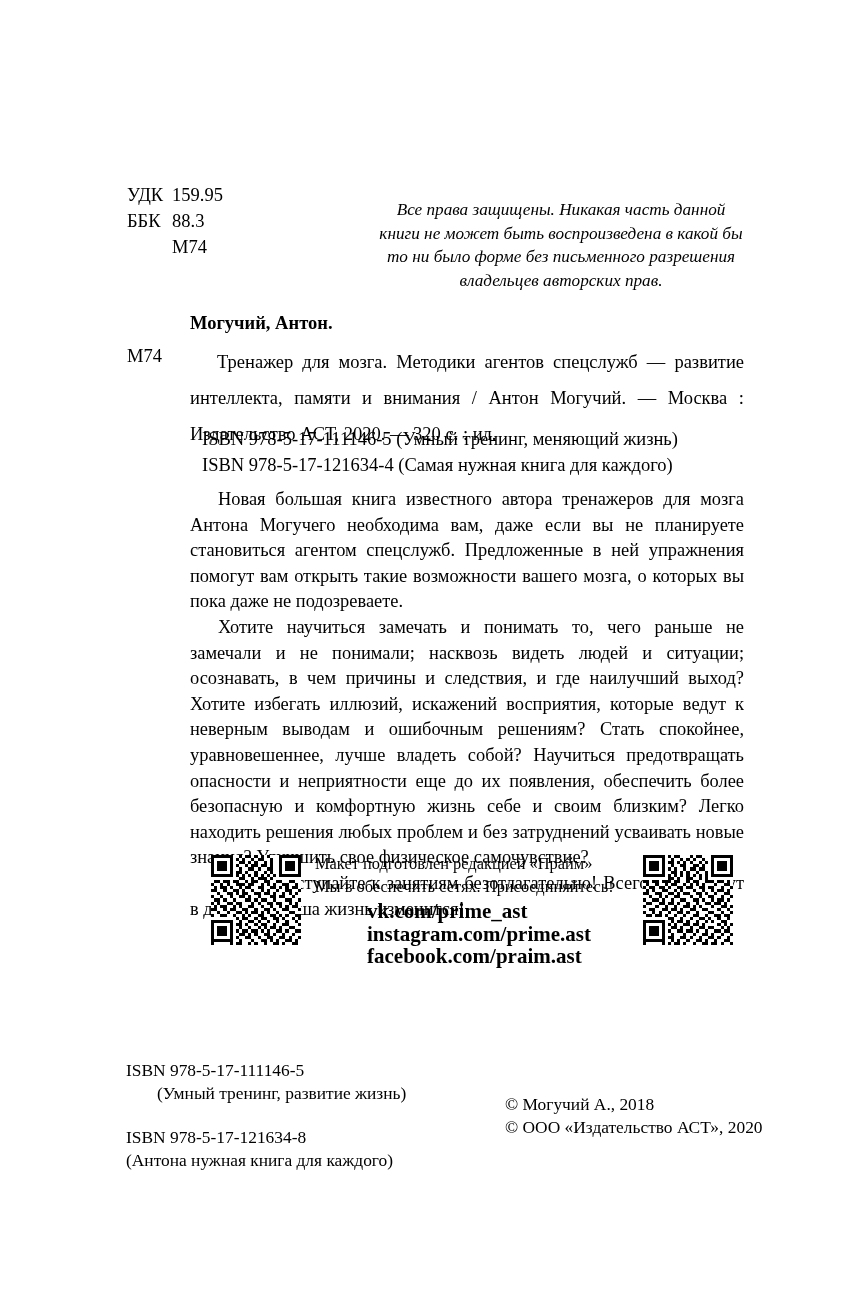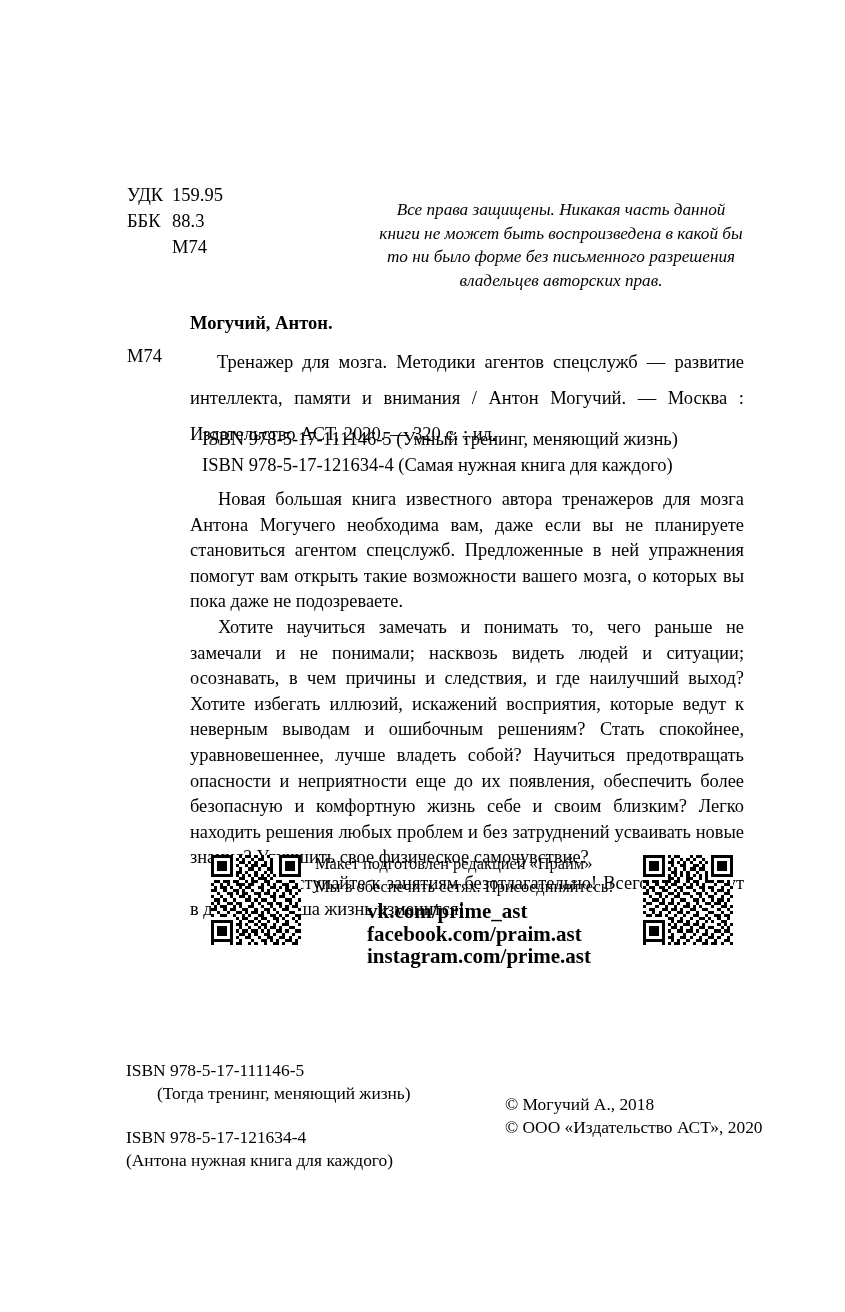--- a/index.html
+++ b/index.html
@@ -502,22 +502,22 @@
             <rect x="26" y="28" width="2" height="1"></rect>
         </g>
       </svg>
     </div>
 
     <div class="social-text">
       <span class="lead">Макет подготовлен редакцией «Прайм»</span>
       <span class="lead">Мы в обеспечить сетях. Присоединяйтесь!</span>
       <div class="social-links">
         <span>vk.com/prime_ast</span>
+        <span>instagram.com/prime.ast</span>
         <span>facebook.com/praim.ast</span>
-        <span>instagram.com/prime.ast</span>
       </div>
     </div>
 
     <div class="qr right">
       <svg viewBox="0 0 29 29" shape-rendering="crispEdges" aria-hidden="true">
         <rect width="29" height="29" fill="#ffffff"></rect>
         <g fill="#000000">
           <rect x="0" y="0" width="7" height="1"></rect>
             <rect x="8" y="0" width="1" height="1"></rect>
             <rect x="10" y="0" width="2" height="1"></rect>
@@ -785,22 +785,22 @@
             <rect x="25" y="28" width="1" height="1"></rect>
             <rect x="28" y="28" width="1" height="1"></rect>
         </g>
       </svg>
     </div>
   </div>
 
   <div class="colophon">
     <div class="colophon-left">
       <span class="ln">ISBN 978-5-17-111146-5</span>
-      <span class="ln indent">(Тогда тренинг, меняющий жизнь)</span>
-      <span class="ln gap">ISBN 978-5-17-121634-4</span>
+      <span class="ln indent">(Умный тренинг, развитие жизнь)</span>
+      <span class="ln gap">ISBN 978-5-17-121634-8</span>
       <span class="ln">(Антона нужная книга для каждого)</span>
     </div>
     <div class="colophon-right">
       <span class="ln">© Могучий А., 2018</span>
       <span class="ln">© ООО «Издательство АСТ», 2020</span>
     </div>
   </div>
 
 </div>
 

